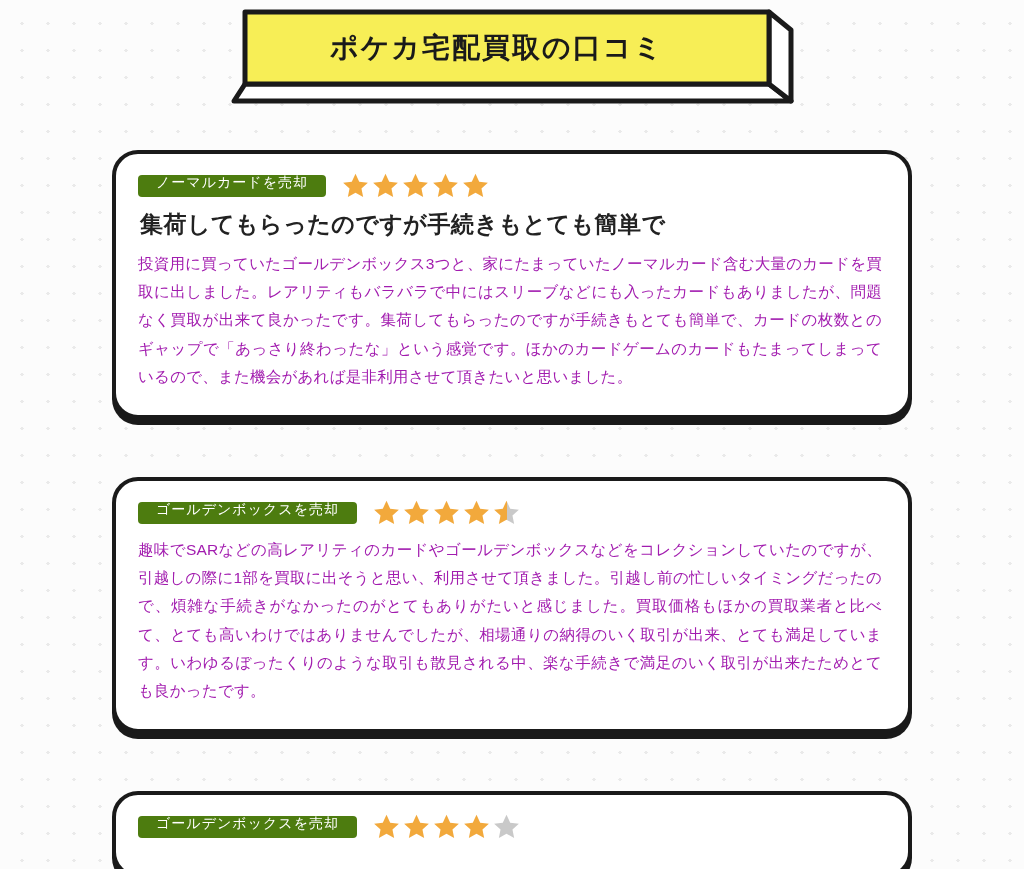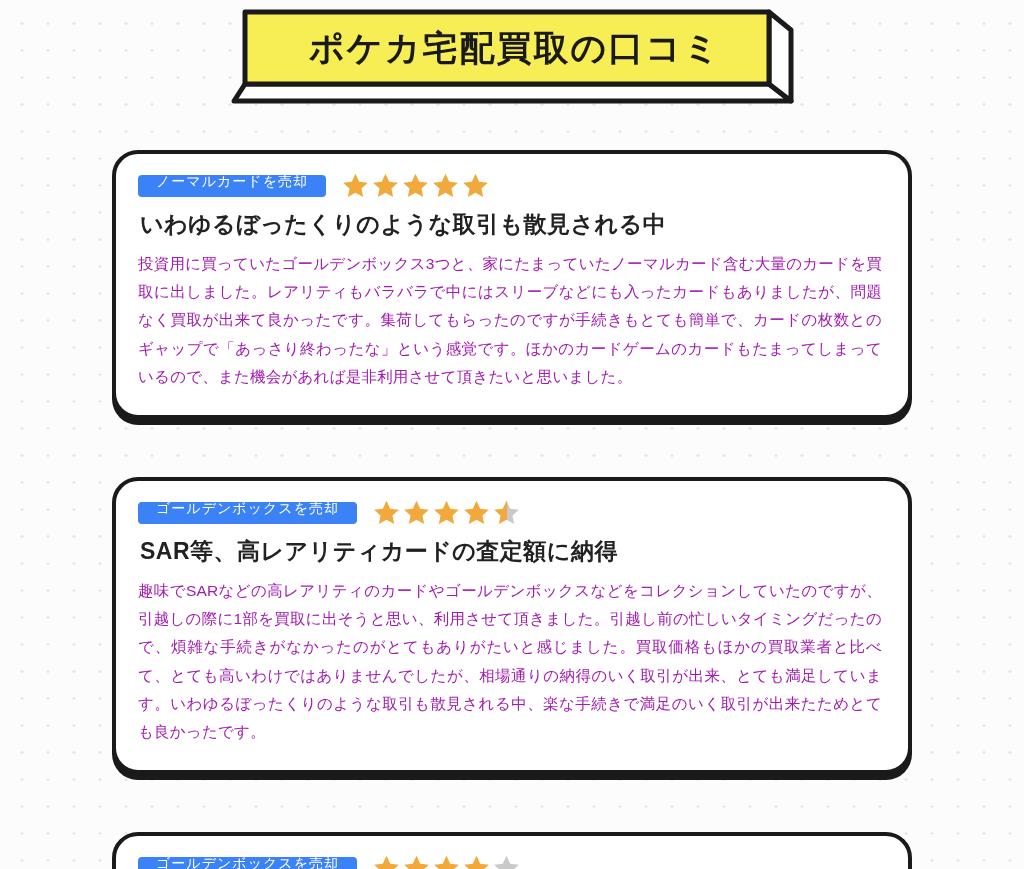--- a/index.html
+++ b/index.html
@@ -19,24 +19,24 @@
   
   .banner-wrap {
     position:relative;
     width:566px;
     margin:8px auto 0;
     height:96px;
   }
   .banner-svg { display:block; width:566px; height:96px; }
   .banner-title {
     position:absolute;
-    left:24px; top:4px;
+    left:6px; top:4px;
     width:524px; height:72px;
     display:flex; align-items:center; justify-content:center;
-    font-size:35px;
+    font-size:28px;
     font-weight:bold;
     color:#1a1a1a;
     letter-spacing:2px;
     white-space:nowrap;
   }
   
   .cards { margin-top:46px; }
   .review-card {
     width:800px;
     margin:0 auto 58px;
@@ -47,29 +47,28 @@
     padding:18px 26px 24px 22px;
   }
   .card-head {
     display:flex;
     align-items:center;
     gap:16px;
     margin-bottom:10px;
   }
   .badge {
     display:inline-block;
-    background:#3b82f6;
+    background:#4d7c0f;
     color:#ffffff;
     font-size:14px;
     line-height:1;
     padding:0 18px 8px;
     border-radius:4px;
     letter-spacing:1px;
     white-space:nowrap;
-    font-family:Liberation Mono, monospace;
   }
   .stars { display:flex; align-items:center; gap:3px; }
   .stars svg { display:block; }
   .review-heading {
     font-size:23px;
     font-weight:bold;
     color:#222222;
     letter-spacing:0.5px;
     margin:0 0 10px 2px;
   }
@@ -114,21 +113,21 @@
               <polygon points="12,1.5 15.3,8.6 23,9.5 17.3,14.7 18.8,22.3 12,18.4 5.2,22.3 6.7,14.7 1,9.5 8.7,8.6" fill="#f2a93c"></polygon>
             </svg>
             <svg width="27" height="27" viewBox="0 0 24 24">
               <polygon points="12,1.5 15.3,8.6 23,9.5 17.3,14.7 18.8,22.3 12,18.4 5.2,22.3 6.7,14.7 1,9.5 8.7,8.6" fill="#f2a93c"></polygon>
             </svg>
             <svg width="27" height="27" viewBox="0 0 24 24">
               <polygon points="12,1.5 15.3,8.6 23,9.5 17.3,14.7 18.8,22.3 12,18.4 5.2,22.3 6.7,14.7 1,9.5 8.7,8.6" fill="#f2a93c"></polygon>
             </svg>
           </span>
       </div>
-      <h3 class="review-heading">いわゆるぼったくりのような取引も散見される中</h3>
+      <h3 class="review-heading">集荷してもらったのですが手続きもとても簡単で</h3>
       <p class="review-body">投資用に買っていたゴールデンボックス3つと、家にたまっていたノーマルカード含む大量のカードを買取に出しました。レアリティもバラバラで中にはスリーブなどにも入ったカードもありましたが、問題なく買取が出来て良かったです。集荷してもらったのですが手続きもとても簡単で、カードの枚数とのギャップで「あっさり終わったな」という感覚です。ほかのカードゲームのカードもたまってしまっているので、また機会があれば是非利用させて頂きたいと思いました。</p>
     </div>
 
     <div class="review-card">
       <div class="card-head">
         <span class="badge">ゴールデンボックスを売却</span>
         <span class="stars">
             <svg width="27" height="27" viewBox="0 0 24 24">
               <polygon points="12,1.5 15.3,8.6 23,9.5 17.3,14.7 18.8,22.3 12,18.4 5.2,22.3 6.7,14.7 1,9.5 8.7,8.6" fill="#f2a93c"></polygon>
             </svg>
@@ -145,21 +144,20 @@
               <defs>
                 <linearGradient id="halfg1_4">
                   <stop offset="50%" stop-color="#f2a93c"></stop>
                   <stop offset="50%" stop-color="#c9c9c9"></stop>
                 </linearGradient>
               </defs>
               <polygon points="12,1.5 15.3,8.6 23,9.5 17.3,14.7 18.8,22.3 12,18.4 5.2,22.3 6.7,14.7 1,9.5 8.7,8.6" fill="url(#halfg1_4)"></polygon>
             </svg>
           </span>
       </div>
-      <h3 class="review-heading">SAR等、高レアリティカードの査定額に納得</h3>
       <p class="review-body">趣味でSARなどの高レアリティのカードやゴールデンボックスなどをコレクションしていたのですが、引越しの際に1部を買取に出そうと思い、利用させて頂きました。引越し前の忙しいタイミングだったので、煩雑な手続きがなかったのがとてもありがたいと感じました。買取価格もほかの買取業者と比べて、とても高いわけではありませんでしたが、相場通りの納得のいく取引が出来、とても満足しています。いわゆるぼったくりのような取引も散見される中、楽な手続きで満足のいく取引が出来たためとても良かったです。</p>
     </div>
 
     <div class="review-card">
       <div class="card-head">
         <span class="badge">ゴールデンボックスを売却</span>
         <span class="stars">
             <svg width="27" height="27" viewBox="0 0 24 24">
               <polygon points="12,1.5 15.3,8.6 23,9.5 17.3,14.7 18.8,22.3 12,18.4 5.2,22.3 6.7,14.7 1,9.5 8.7,8.6" fill="#f2a93c"></polygon>
             </svg>

